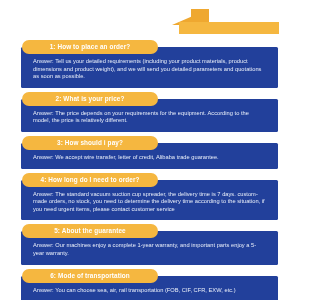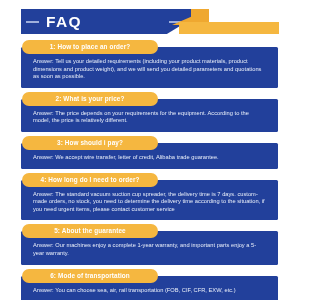--- a/index.html
+++ b/index.html
@@ -132,26 +132,20 @@
     font-size: 5.7px;
     line-height: 7.6px;
     letter-spacing: 0.02px;
   }
 </style>
 </head>
 <body>
 
 <div class="page">
 
-  <div class="banner">
-    <div class="banner-bar"></div>
-    <div class="banner-dash-left"></div>
-    <div class="banner-title">FAQ</div>
-    <div class="banner-dash-right"></div>
-  </div>
   <div class="banner-wedge"></div>
   <div class="banner-wedge-top"></div>
   <div class="banner-yellow-block"></div>
 
   <div class="faq-list">
 
     <div class="faq-item">
       <div class="faq-question">1: How to place an order?</div>
       <div class="faq-answer-panel">
         <div class="faq-answer-text">Answer: Tell us your detailed requirements (including your product materials, product dimensions and product weight), and we will send you detailed parameters and quotations as soon as possible.</div>

